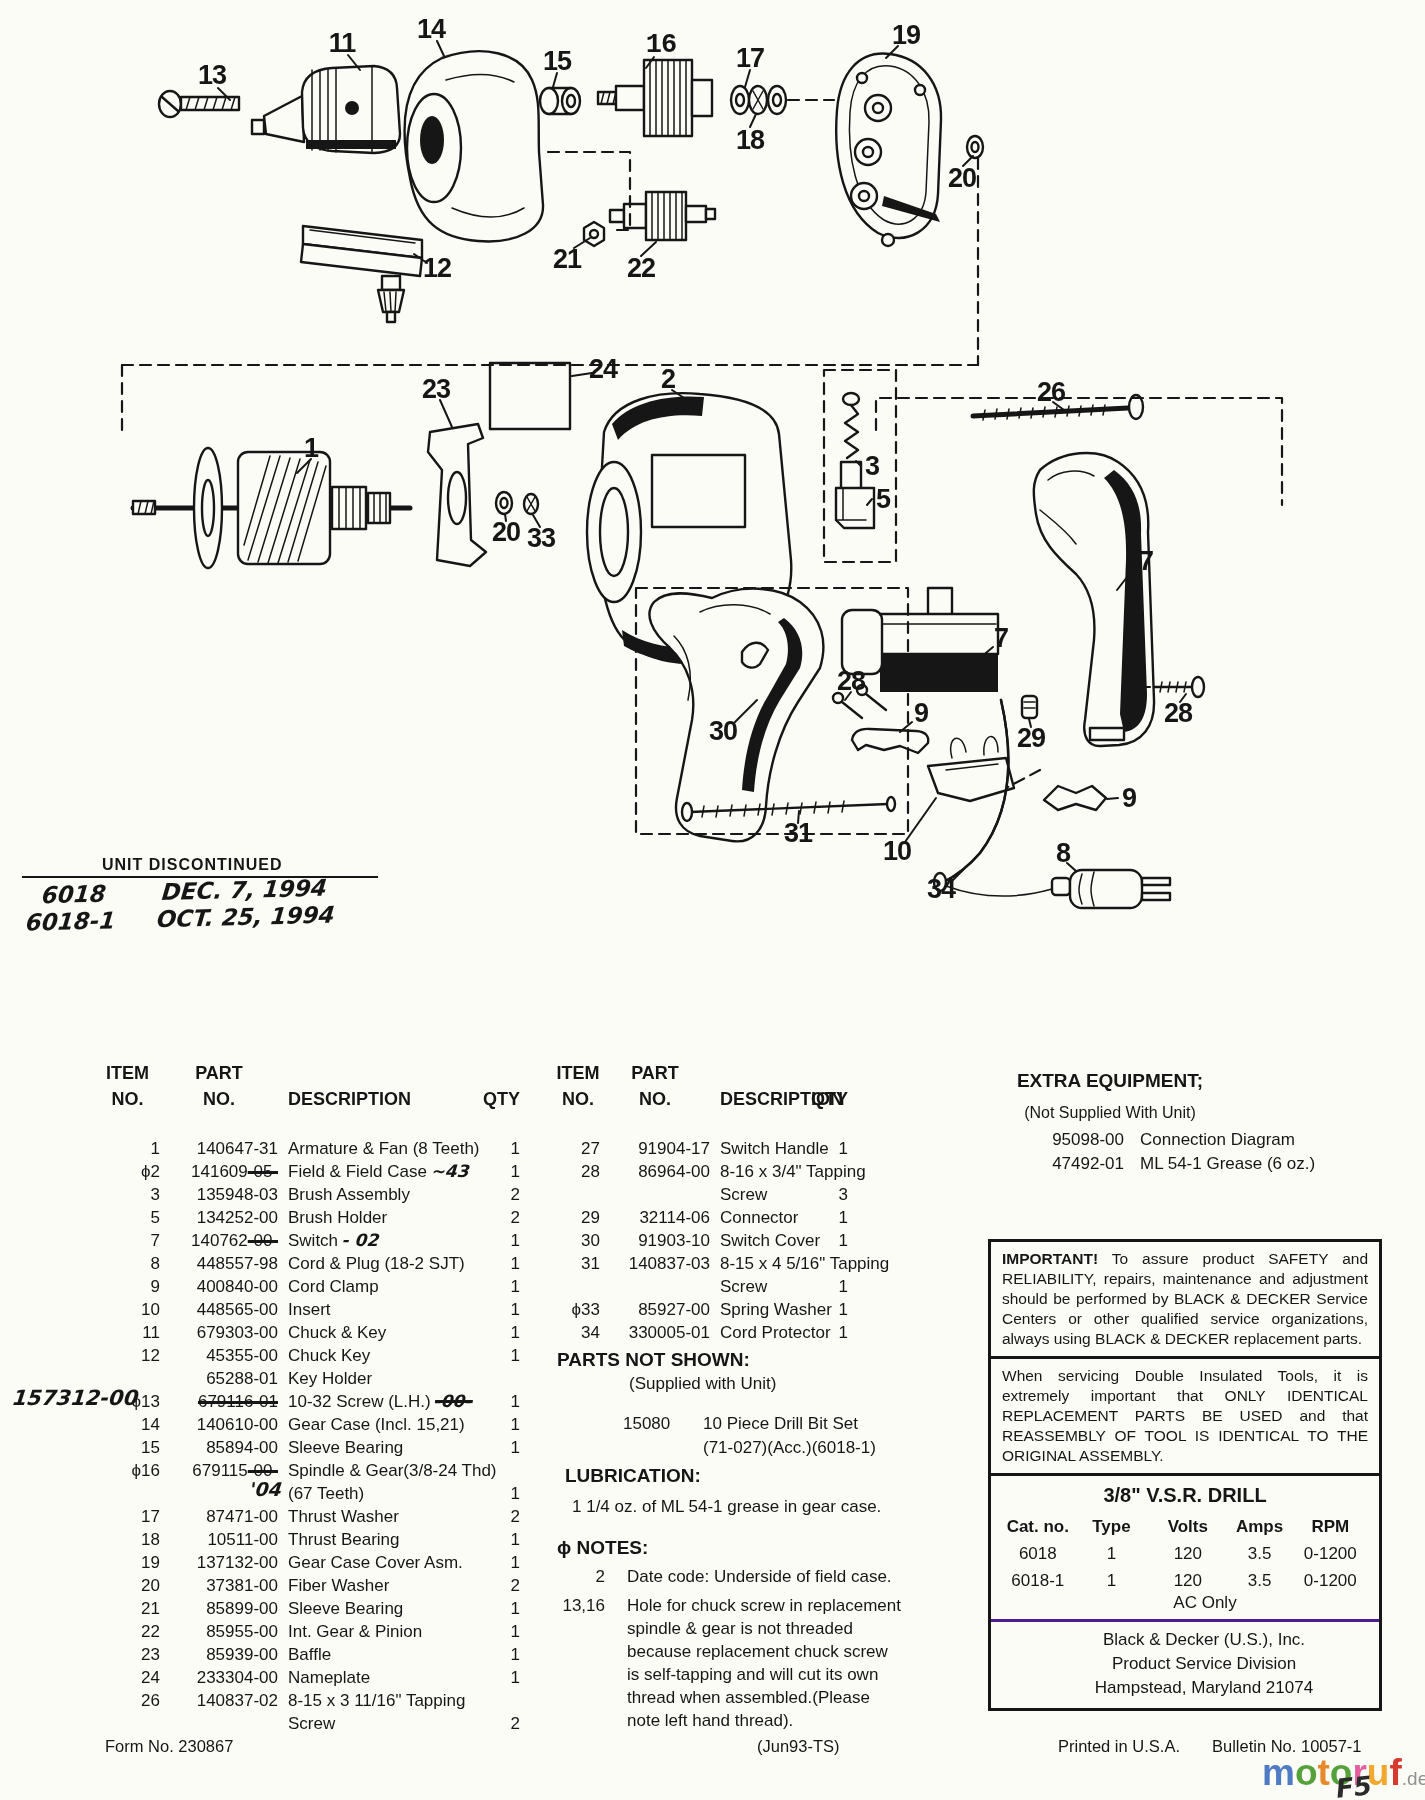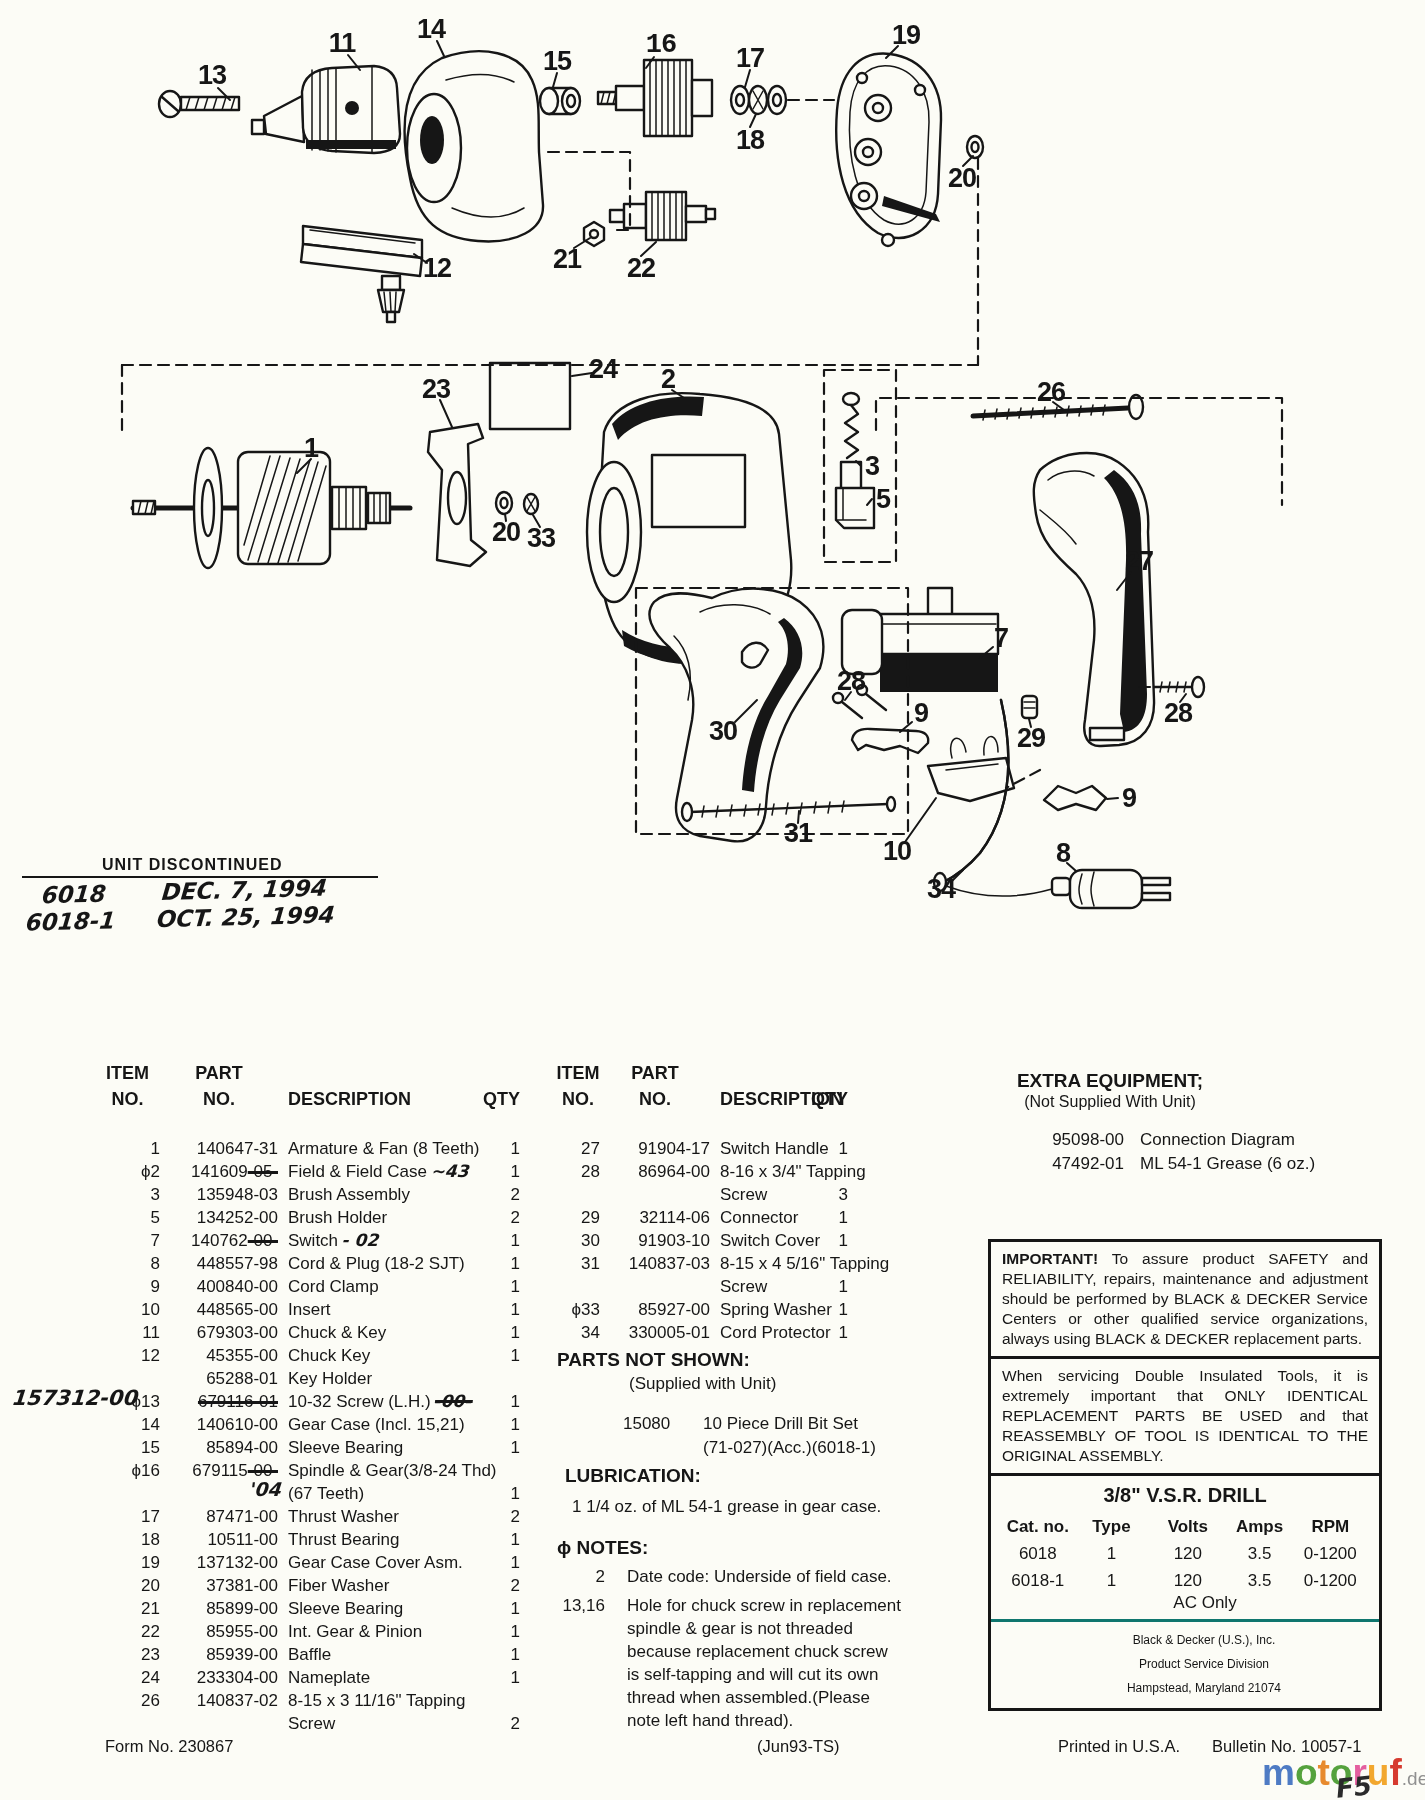--- a/index.html
+++ b/index.html
@@ -50,36 +50,36 @@
   #pns-desc{margin-left:146px}
   #lubrication{left:565px;top:1464px;width:420px;position:absolute;font-size:17px;line-height:24px}
   #lube-text{margin-left:7px;margin-top:7px}
   #notes{left:557px;top:1536px;width:420px;position:absolute;font-size:17px;line-height:23px}
   .note-row{display:flex;margin-top:6px}
   .note-ref{width:48px;text-align:right;flex:none}
   .note-text{width:274px;margin-left:22px}
   
   #extra-eq{left:960px;top:1070px;width:300px;position:absolute;text-align:center}
   #extra-eq .sec-title{font-size:19px}
-  #extra-eq-sub{font-size:16px;margin-top:1px}
+  #extra-eq-sub{font-size:16px;margin-top:12px}
   #extra-rows{position:absolute;left:1042px;top:1128px;font-size:17px;line-height:24px}
   .ex-row{display:flex}
   .ex-part{width:82px;text-align:right;flex:none}
   .ex-desc{padding-left:16px;white-space:nowrap}
   #imp-stack{position:absolute;left:988px;top:1239px;width:394px}
   .imp-box{border:3px solid #161616;padding:7px 11px;font-size:15.5px;line-height:20px;text-align:justify;background:#fcfcf6}
   .imp-box+.imp-box{margin-top:-3px}
   #spec-box{border:3px solid #161616;margin-top:-3px;background:#fcfcf6}
   #spec-title{font-weight:bold;font-size:20px;text-align:center;padding-top:8px}
   .spec-row{display:flex;padding:0 10px;font-size:17px}
   .spec-row span{display:inline-block;text-align:center}
   .spec-head{font-weight:bold;margin-top:10px}
   .spec-data{margin-top:7px}
   #spec-ac{text-align:center;font-size:17px;margin:2px 0 6px 40px}
-  #spec-company{border-top:3px solid #0f766e;padding:6px 0 8px 38px;text-align:center;font-size:12px;line-height:24px}
+  #spec-company{border-top:3px solid #4c1d95;padding:6px 0 8px 38px;text-align:center;font-size:17px;line-height:24px}
   
   .footer-item{position:absolute;top:1737px;font-size:16.5px}
   
   #watermark{position:absolute;left:1262px;top:1752px;font-family:Liberation Sans, sans-serif;font-weight:bold;font-size:37px;white-space:nowrap}
   #wm-domain{font-size:19px;color:#909090;font-weight:normal}
   #wm-hand{position:absolute;left:1336px;top:1772px;font-size:26px;color:#2a2a2a;transform:rotate(-6deg)}
 </style>
 </head>
 <body>
 

